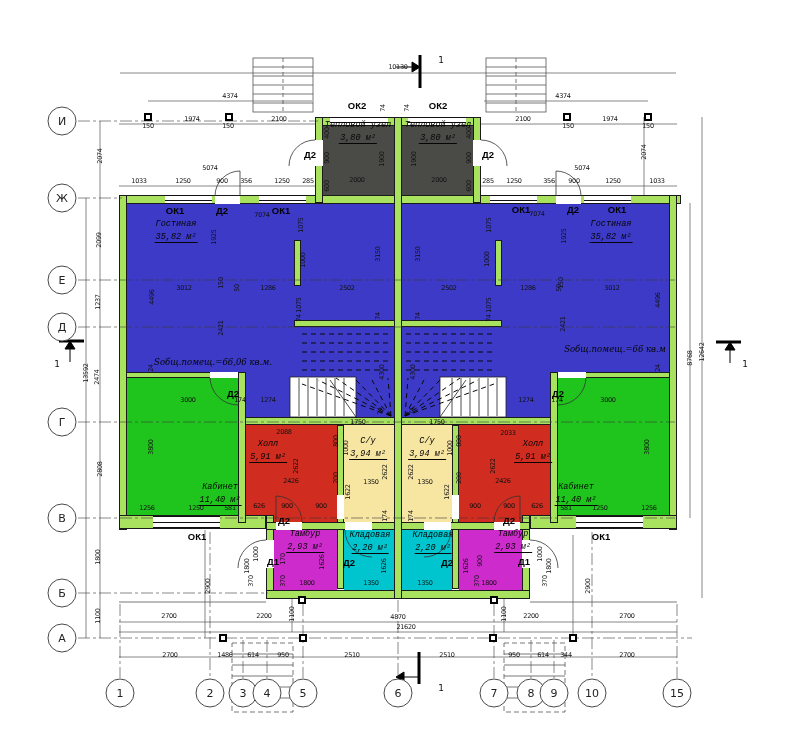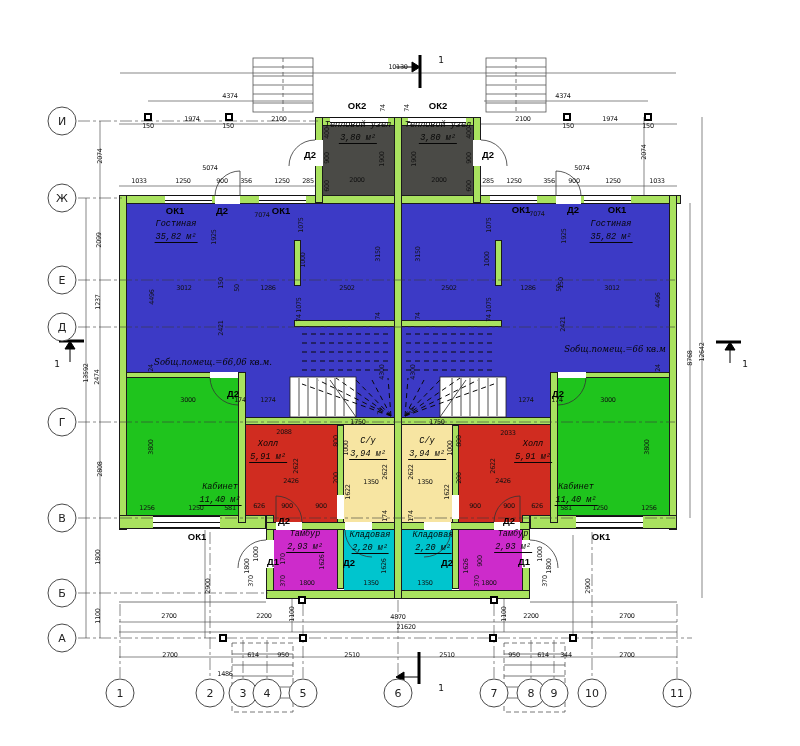--- a/index.html
+++ b/index.html
@@ -254,21 +254,21 @@
     <div class="axis-circle" style="left: 120px; top: 693px;">1</div>
     <div class="axis-circle" style="left: 210px; top: 693px;">2</div>
     <div class="axis-circle" style="left: 243px; top: 693px;">3</div>
     <div class="axis-circle" style="left: 267px; top: 693px;">4</div>
     <div class="axis-circle" style="left: 303px; top: 693px;">5</div>
     <div class="axis-circle" style="left: 398px; top: 693px;">6</div>
     <div class="axis-circle" style="left: 494px; top: 693px;">7</div>
     <div class="axis-circle" style="left: 531px; top: 693px;">8</div>
     <div class="axis-circle" style="left: 554px; top: 693px;">9</div>
     <div class="axis-circle" style="left: 592px; top: 693px;">10</div>
-    <div class="axis-circle" style="left: 677px; top: 693px;">11</div>
+    <div class="axis-circle" style="left: 677px; top: 693px;">15</div>
     <div class="dim" style="left: 398px; top: 67px;">10130</div>
     <div class="dim" style="left: 230px; top: 96px;">4374</div>
     <div class="dim" style="left: 563px; top: 96px;">4374</div>
     <div class="dim" style="left: 192px; top: 119px;">1974</div>
     <div class="dim" style="left: 279px; top: 119px;">2100</div>
     <div class="dim" style="left: 523px; top: 119px;">2100</div>
     <div class="dim" style="left: 610px; top: 119px;">1974</div>
     <div class="dim" style="left: 148px; top: 126px;">150</div>
     <div class="dim" style="left: 228px; top: 126px;">150</div>
     <div class="dim" style="left: 568px; top: 126px;">150</div>
@@ -409,21 +409,21 @@
     <div class="dim rot" style="left: 588px; top: 586px;">2900</div>
     <div class="dim rot" style="left: 292px; top: 614px;">1100</div>
     <div class="dim rot" style="left: 504px; top: 614px;">1100</div>
     <div class="dim" style="left: 169px; top: 616px;">2700</div>
     <div class="dim" style="left: 264px; top: 616px;">2200</div>
     <div class="dim" style="left: 398px; top: 617px;">4870</div>
     <div class="dim" style="left: 531px; top: 616px;">2200</div>
     <div class="dim" style="left: 627px; top: 616px;">2700</div>
     <div class="dim" style="left: 406px; top: 627px;">21620</div>
     <div class="dim" style="left: 170px; top: 655px;">2700</div>
-    <div class="dim" style="left: 225px; top: 674px;">1486</div>
+    <div class="dim" style="left: 225px; top: 655px;">1486</div>
     <div class="dim" style="left: 253px; top: 655px;">614</div>
     <div class="dim" style="left: 283px; top: 655px;">950</div>
     <div class="dim" style="left: 352px; top: 655px;">2510</div>
     <div class="dim" style="left: 447px; top: 655px;">2510</div>
     <div class="dim" style="left: 514px; top: 655px;">950</div>
     <div class="dim" style="left: 543px; top: 655px;">614</div>
     <div class="dim" style="left: 566px; top: 655px;">344</div>
     <div class="dim" style="left: 627px; top: 655px;">2700</div>
     <div class="tag" style="left: 357px; top: 105px;">ОК2</div>
     <div class="tag" style="left: 438px; top: 105px;">ОК2</div>

